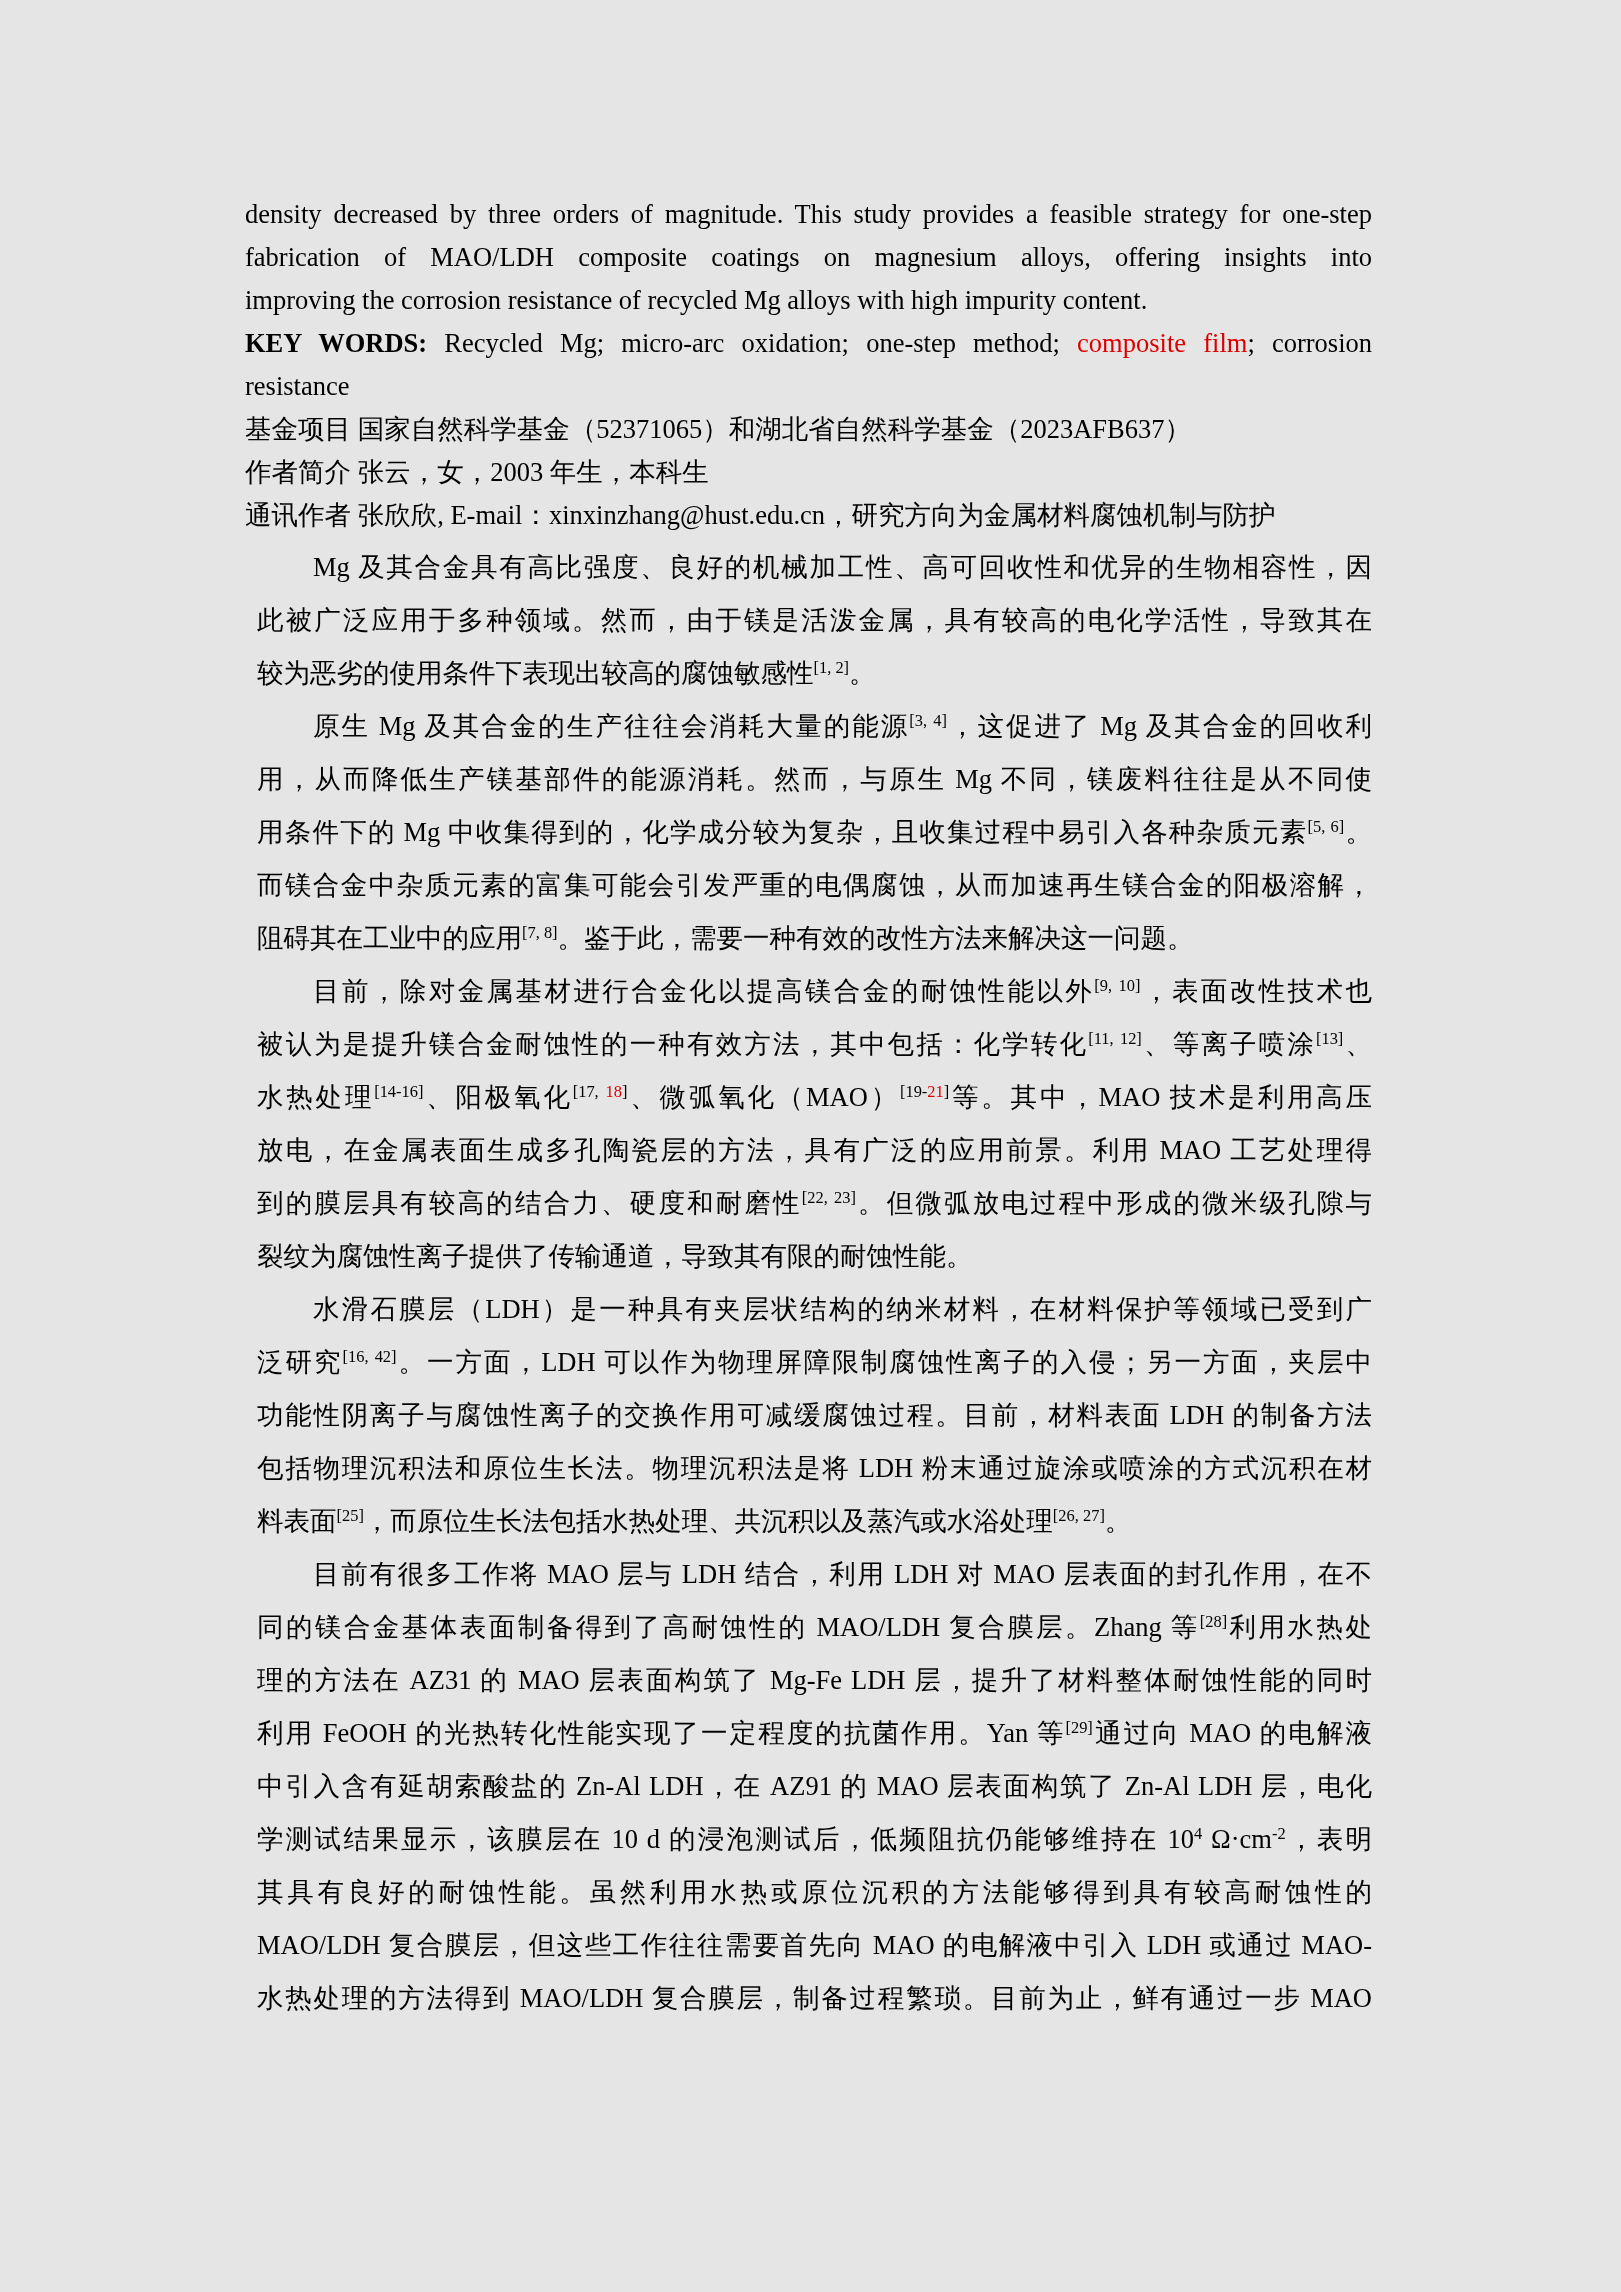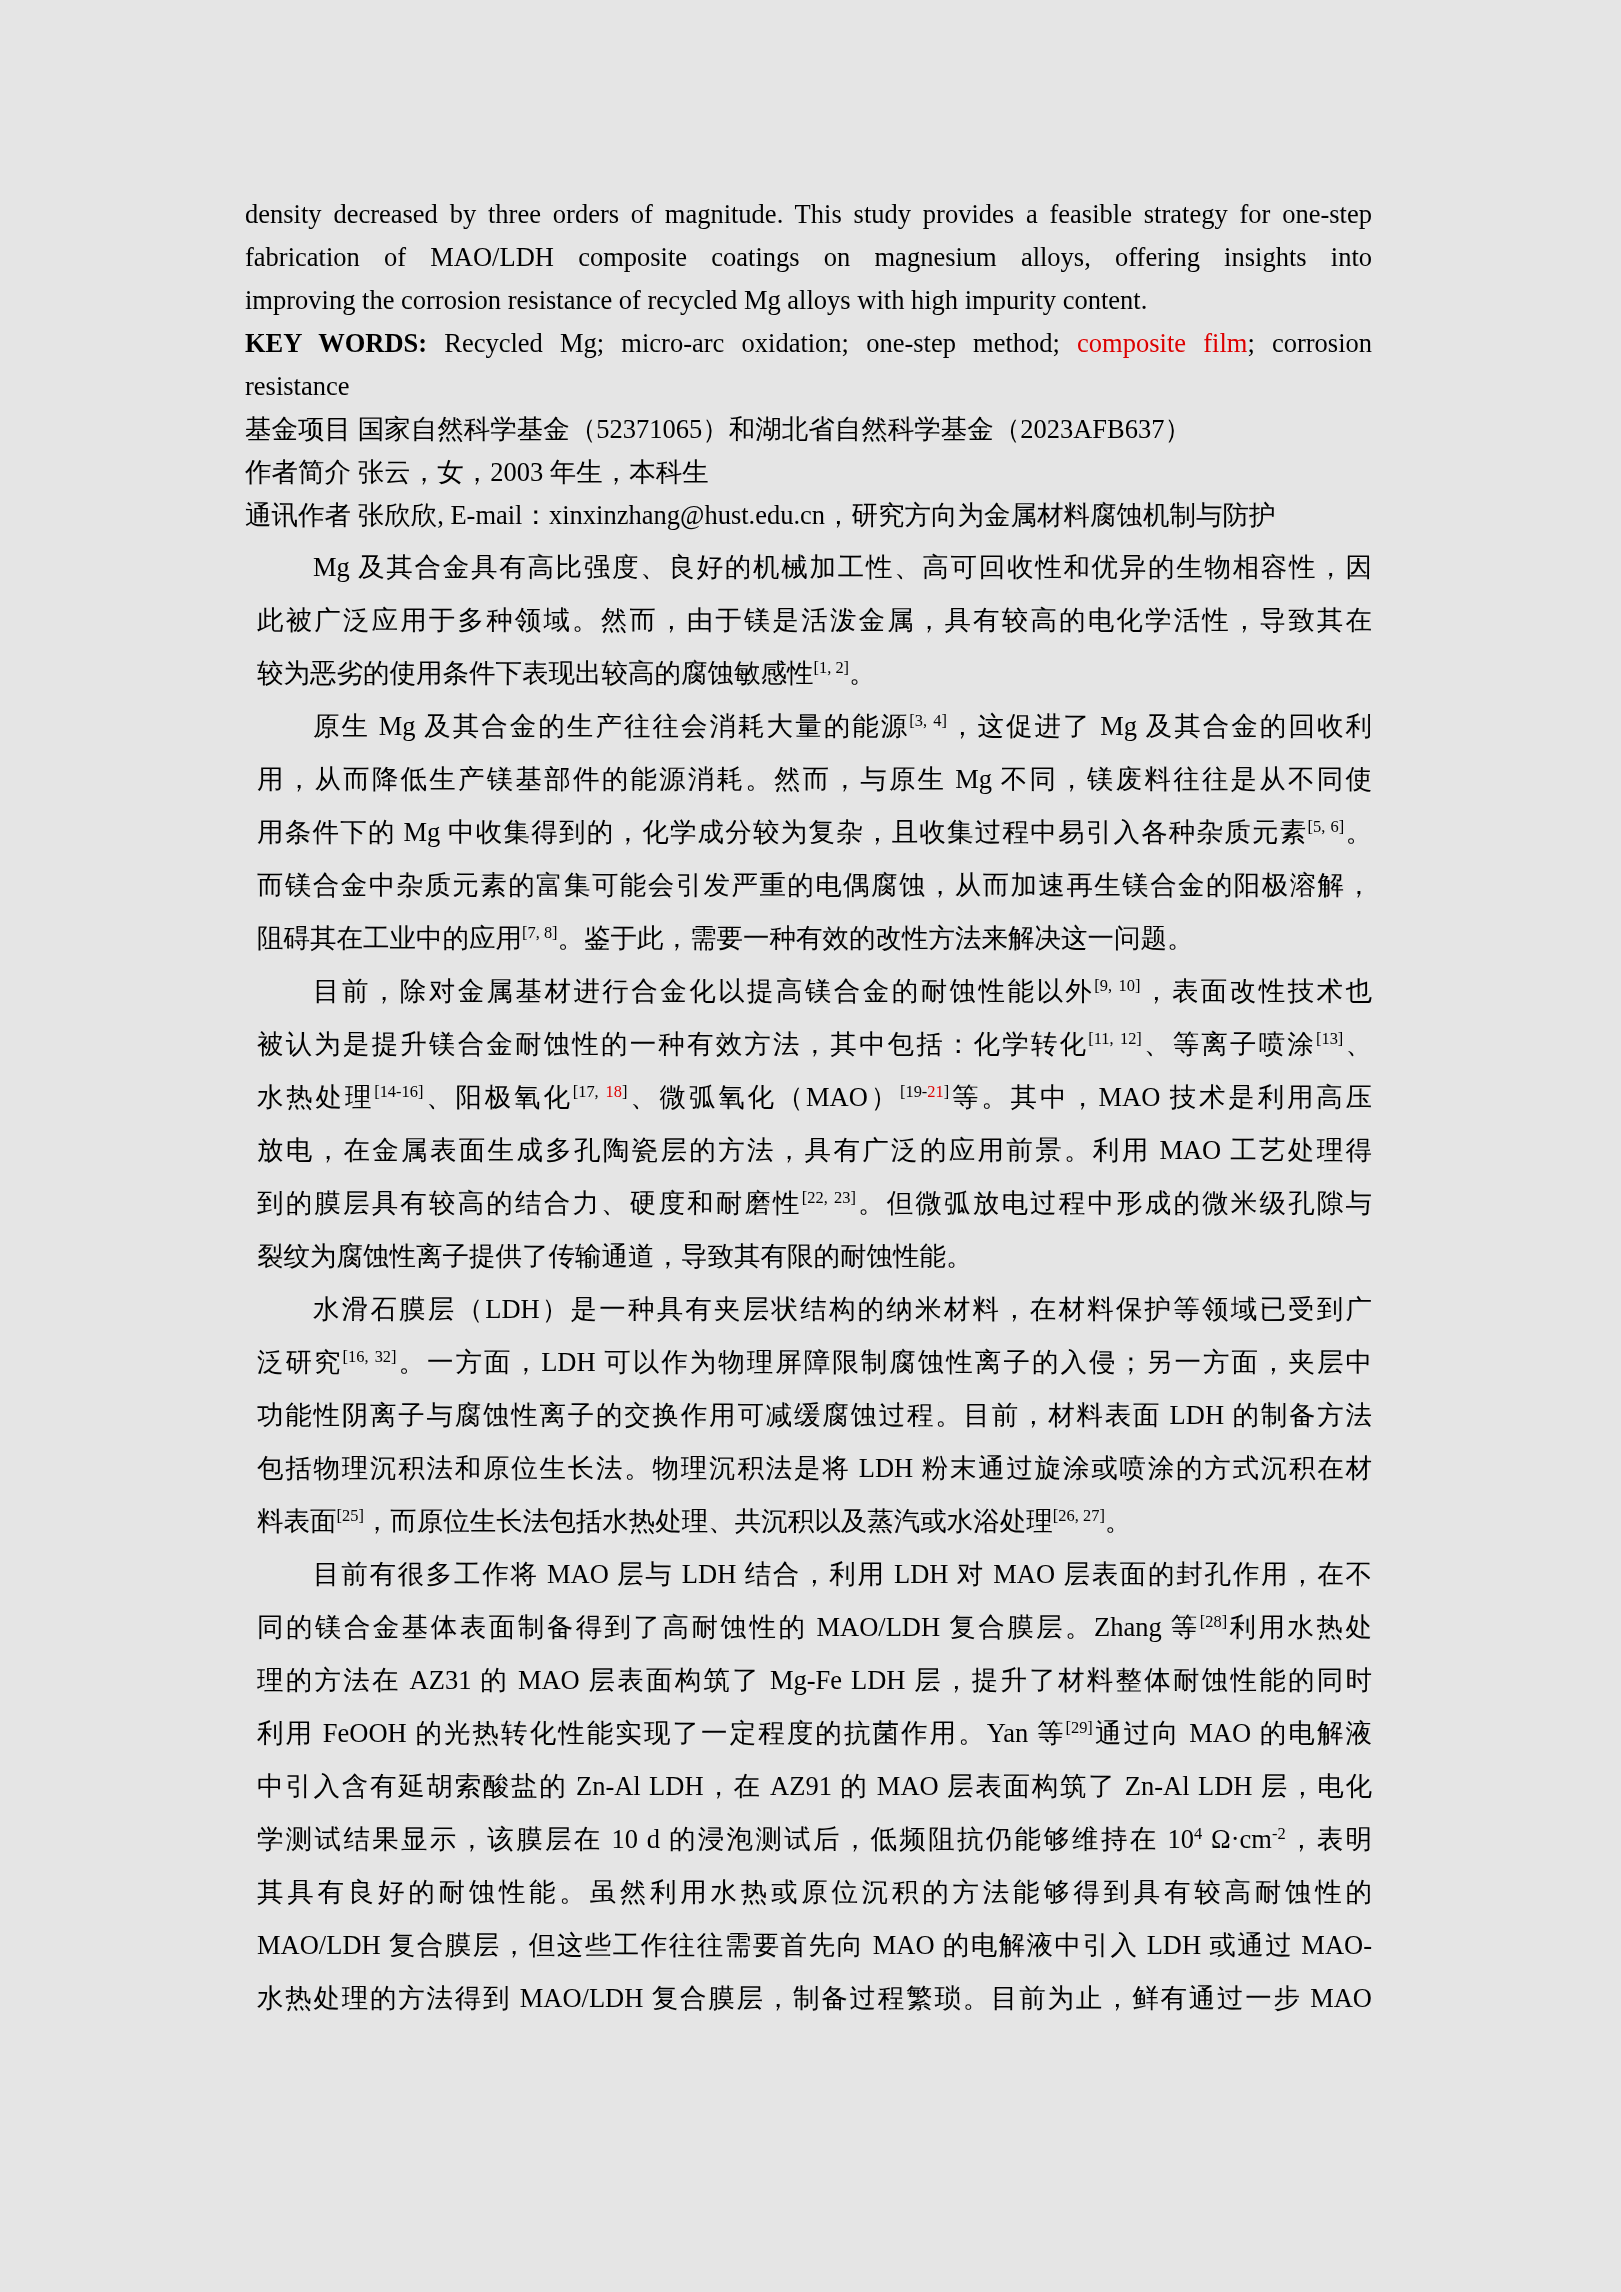--- a/index.html
+++ b/index.html
@@ -64,21 +64,21 @@
         <div class="line nowrap"><span class="seg-plain">用条件下的 Mg 中收集得到的，化学成分较为复杂，且收集过程中易引入各种杂质元素</span><span class="seg-sup">[5, 6]</span><span class="seg-plain">。</span></div>
         <div class="line"><span class="seg-plain">而镁合金中杂质元素的富集可能会引发严重的电偶腐蚀，从而加速再生镁合金的阳极溶解，</span></div>
         <div class="line ragged"><span class="seg-plain">阻碍其在工业中的应用</span><span class="seg-sup">[7, 8]</span><span class="seg-plain">。鉴于此，需要一种有效的改性方法来解决这一问题。</span></div>
         <div class="line indent"><span class="seg-plain">目前，除对金属基材进行合金化以提高镁合金的耐蚀性能以外</span><span class="seg-sup">[9, 10]</span><span class="seg-plain">，表面改性技术也</span></div>
         <div class="line"><span class="seg-plain">被认为是提升镁合金耐蚀性的一种有效方法，其中包括：化学转化</span><span class="seg-sup">[11, 12]</span><span class="seg-plain">、等离子喷涂</span><span class="seg-sup">[13]</span><span class="seg-plain">、</span></div>
         <div class="line"><span class="seg-plain">水热处理</span><span class="seg-sup">[14-16]</span><span class="seg-plain">、阳极氧化</span><span class="seg-sup">[17, </span><span class="seg-sup-red">18</span><span class="seg-sup">]</span><span class="seg-plain">、微弧氧化（MAO）</span><span class="seg-sup">[19-</span><span class="seg-sup-red">21</span><span class="seg-sup">]</span><span class="seg-plain">等。其中，MAO 技术是利用高压</span></div>
         <div class="line"><span class="seg-plain">放电，在金属表面生成多孔陶瓷层的方法，具有广泛的应用前景。利用 MAO 工艺处理得</span></div>
         <div class="line"><span class="seg-plain">到的膜层具有较高的结合力、硬度和耐磨性</span><span class="seg-sup">[22, 23]</span><span class="seg-plain">。但微弧放电过程中形成的微米级孔隙与</span></div>
         <div class="line ragged"><span class="seg-plain">裂纹为腐蚀性离子提供了传输通道，导致其有限的耐蚀性能。</span></div>
         <div class="line indent"><span class="seg-plain">水滑石膜层（LDH）是一种具有夹层状结构的纳米材料，在材料保护等领域已受到广</span></div>
-        <div class="line"><span class="seg-plain">泛研究</span><span class="seg-sup">[16, 32]</span><span class="seg-plain">。一方面，LDH 可以作为物理屏障限制腐蚀性离子的入侵；另一方面，夹层中</span></div>
+        <div class="line"><span class="seg-plain">泛研究</span><span class="seg-sup">[16, 42]</span><span class="seg-plain">。一方面，LDH 可以作为物理屏障限制腐蚀性离子的入侵；另一方面，夹层中</span></div>
         <div class="line"><span class="seg-plain">功能性阴离子与腐蚀性离子的交换作用可减缓腐蚀过程。目前，材料表面 LDH 的制备方法</span></div>
         <div class="line"><span class="seg-plain">包括物理沉积法和原位生长法。物理沉积法是将 LDH 粉末通过旋涂或喷涂的方式沉积在材</span></div>
         <div class="line ragged"><span class="seg-plain">料表面</span><span class="seg-sup">[25]</span><span class="seg-plain">，而原位生长法包括水热处理、共沉积以及蒸汽或水浴处理</span><span class="seg-sup">[26, 27]</span><span class="seg-plain">。</span></div>
         <div class="line indent"><span class="seg-plain">目前有很多工作将 MAO 层与 LDH 结合，利用 LDH 对 MAO 层表面的封孔作用，在不</span></div>
         <div class="line"><span class="seg-plain">同的镁合金基体表面制备得到了高耐蚀性的 MAO/LDH 复合膜层。Zhang 等</span><span class="seg-sup">[28]</span><span class="seg-plain">利用水热处</span></div>
         <div class="line"><span class="seg-plain">理的方法在 AZ31 的 MAO 层表面构筑了 Mg-Fe LDH 层，提升了材料整体耐蚀性能的同时</span></div>
         <div class="line"><span class="seg-plain">利用 FeOOH 的光热转化性能实现了一定程度的抗菌作用。Yan 等</span><span class="seg-sup">[29]</span><span class="seg-plain">通过向 MAO 的电解液</span></div>
         <div class="line"><span class="seg-plain">中引入含有延胡索酸盐的 Zn-Al LDH，在 AZ91 的 MAO 层表面构筑了 Zn-Al LDH 层，电化</span></div>
         <div class="line"><span class="seg-plain">学测试结果显示，该膜层在 10 d 的浸泡测试后，低频阻抗仍能够维持在 10</span><span class="seg-sup">4</span><span class="seg-plain"> Ω·cm</span><span class="seg-sup">-2</span><span class="seg-plain">，表明</span></div>
         <div class="line"><span class="seg-plain">其具有良好的耐蚀性能。虽然利用水热或原位沉积的方法能够得到具有较高耐蚀性的</span></div>

